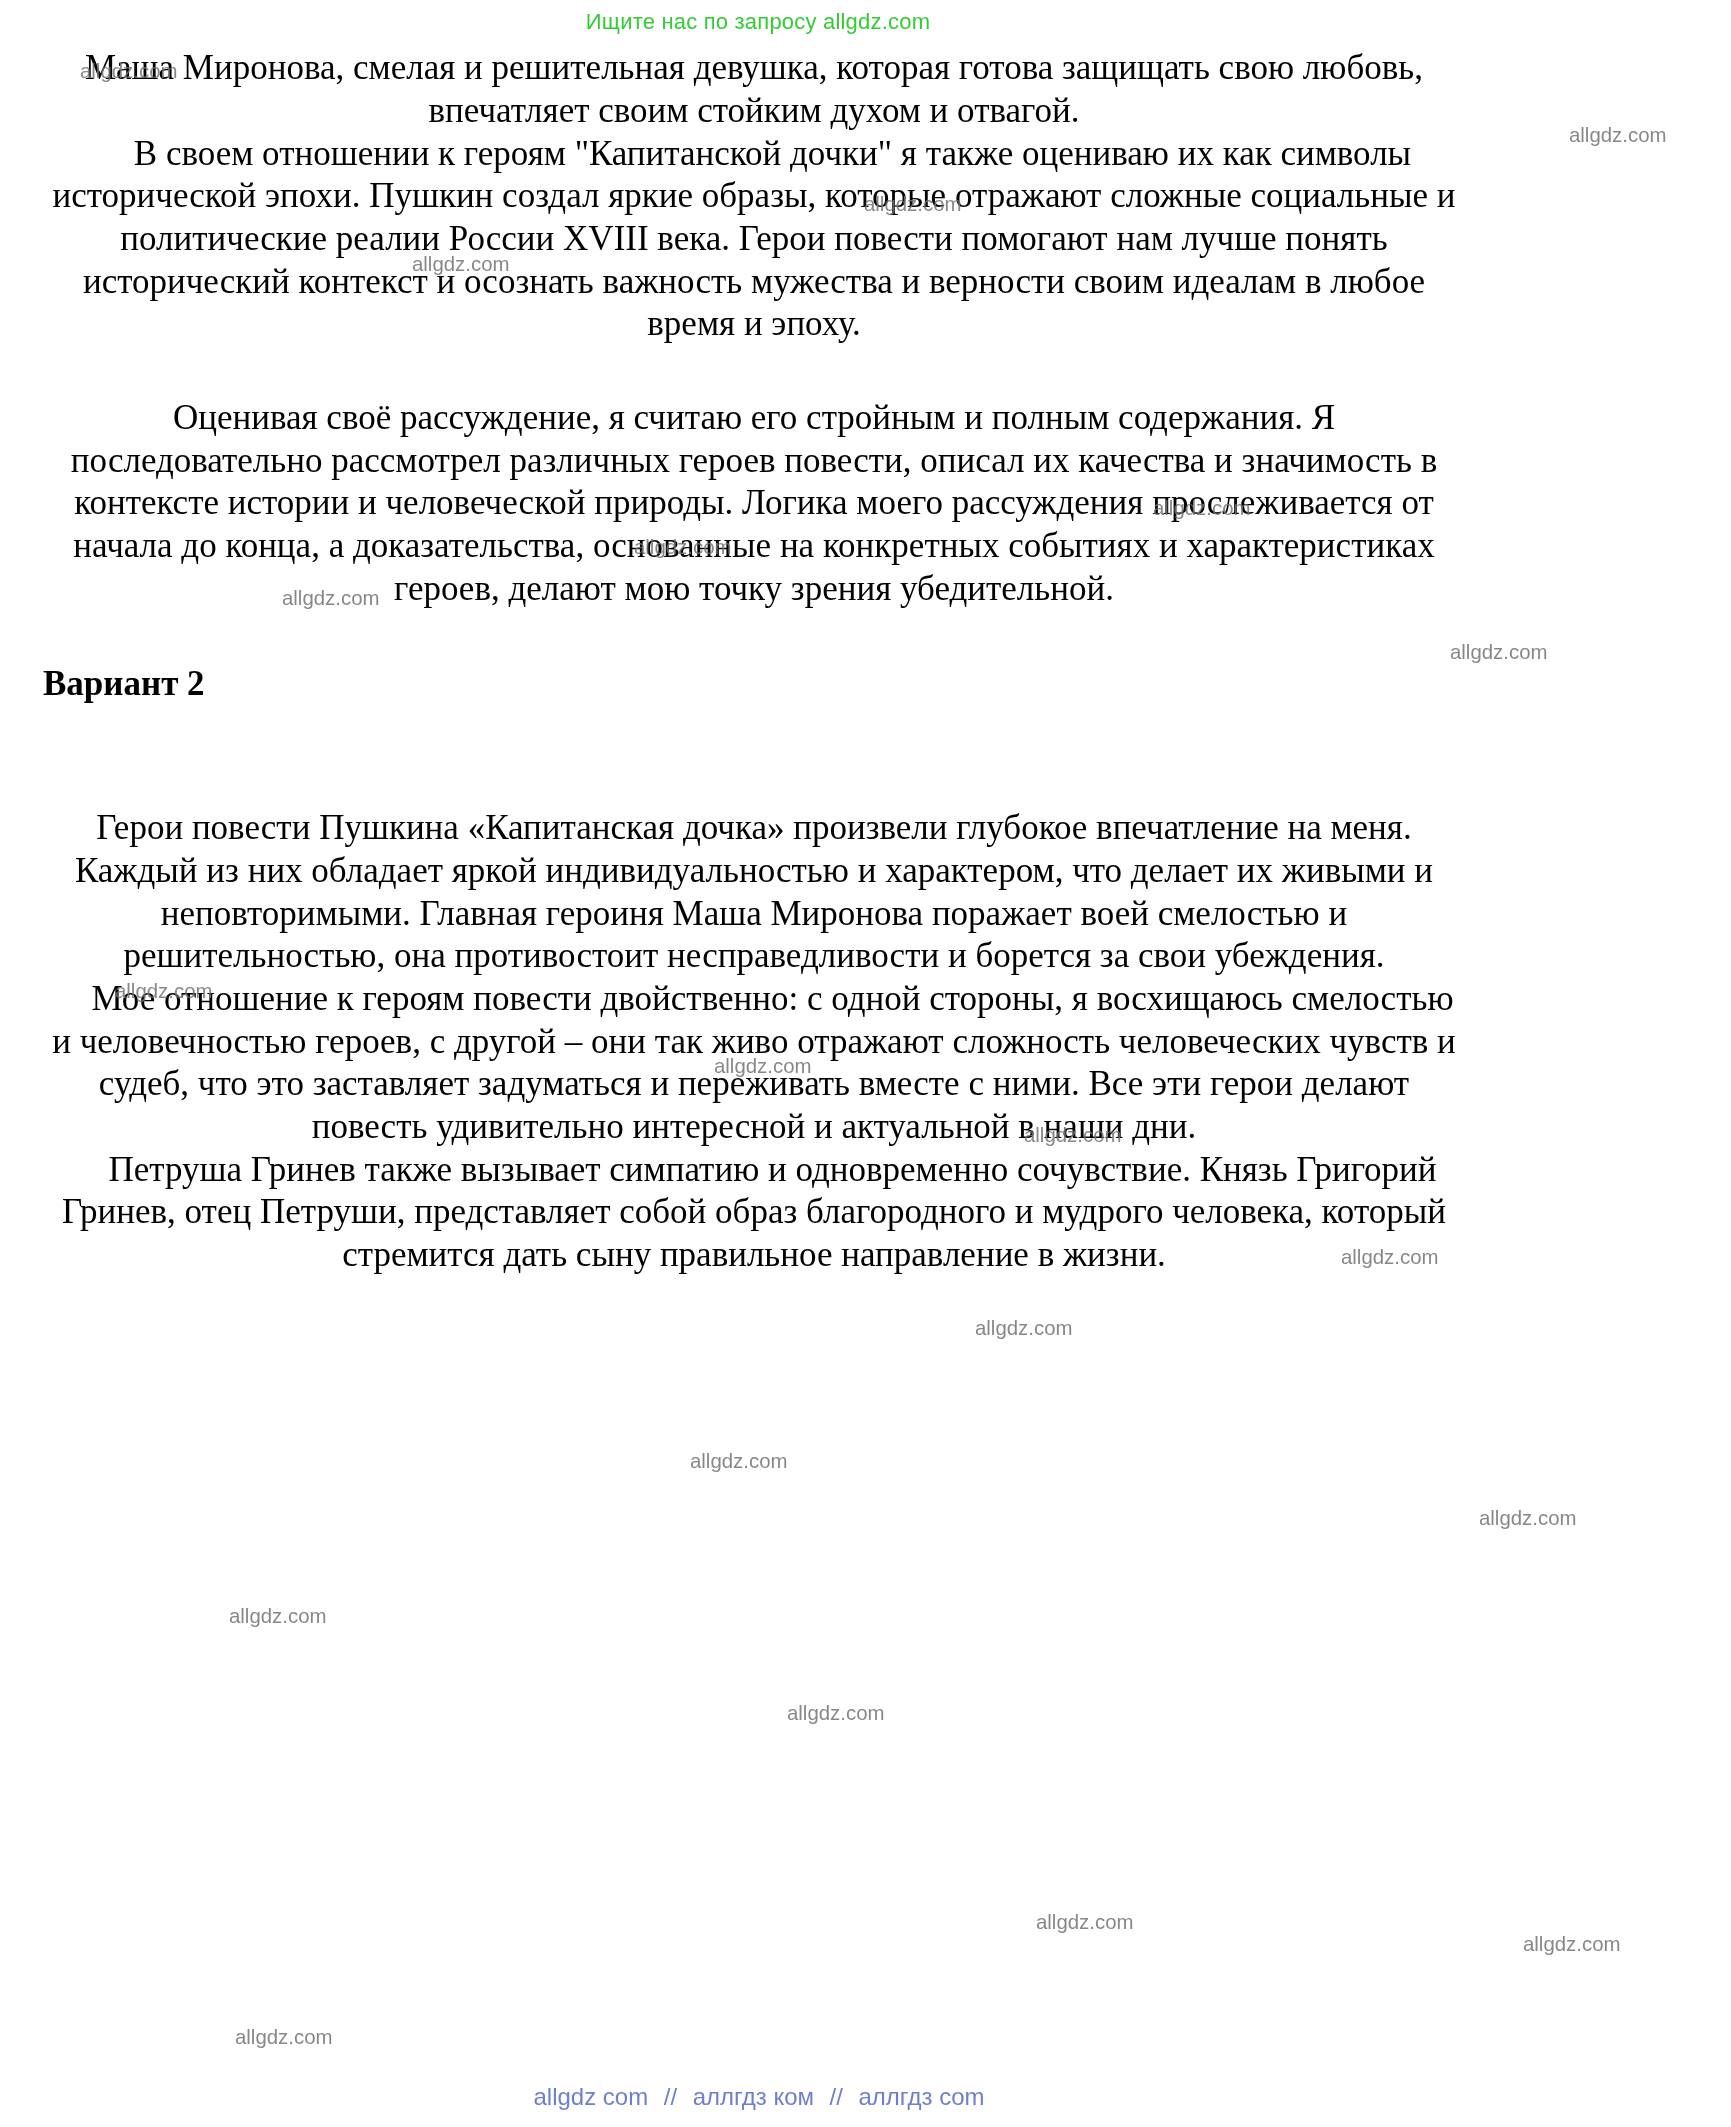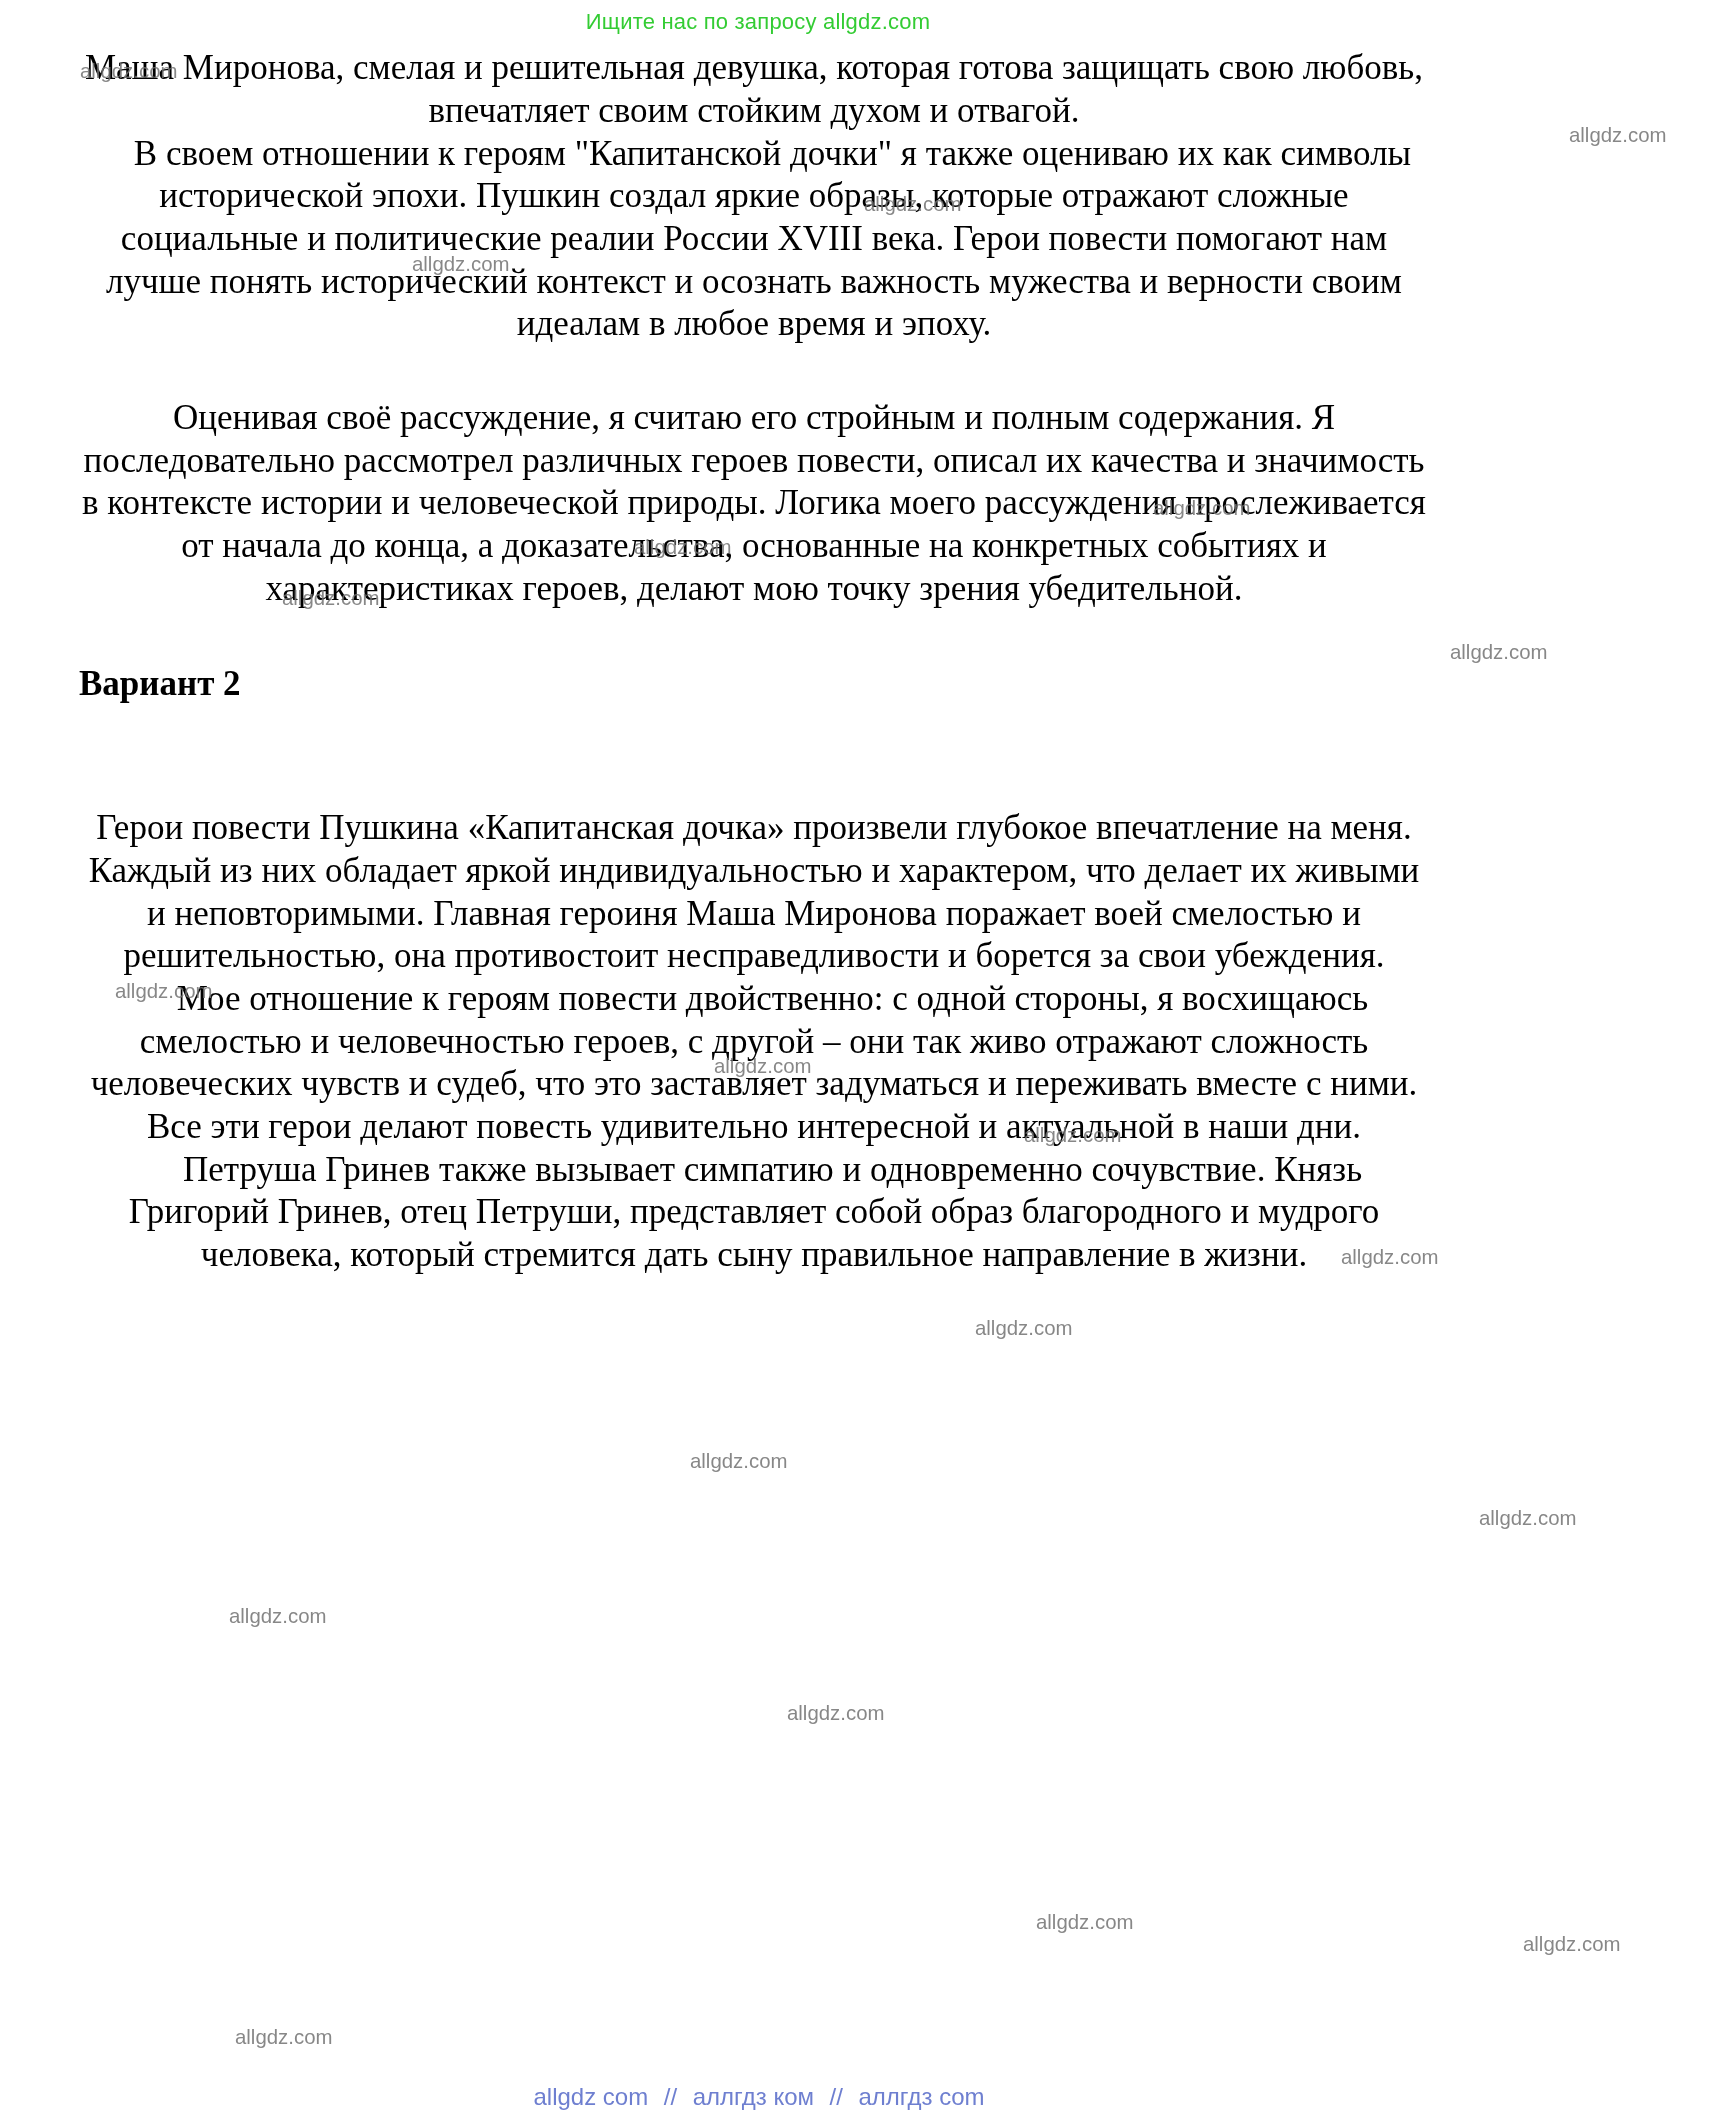--- a/index.html
+++ b/index.html
@@ -13,21 +13,21 @@
     position: relative;
     font-family: "Liberation Serif", serif;
     color: #000000;
     overflow: hidden;
   }
   .page {
     position: relative;
     width: 1516px;
     min-height: 2127px;
     box-sizing: border-box;
-    padding: 0 79px;
+    padding: 0 43px;
   }
   .top-banner {
     text-align: center;
     color: #33cc33;
     font-family: "Liberation Sans", sans-serif;
     font-size: 22px;
     padding-top: 8.9px;
     padding-bottom: 12.4px;
     letter-spacing: 0.2px;
   }

